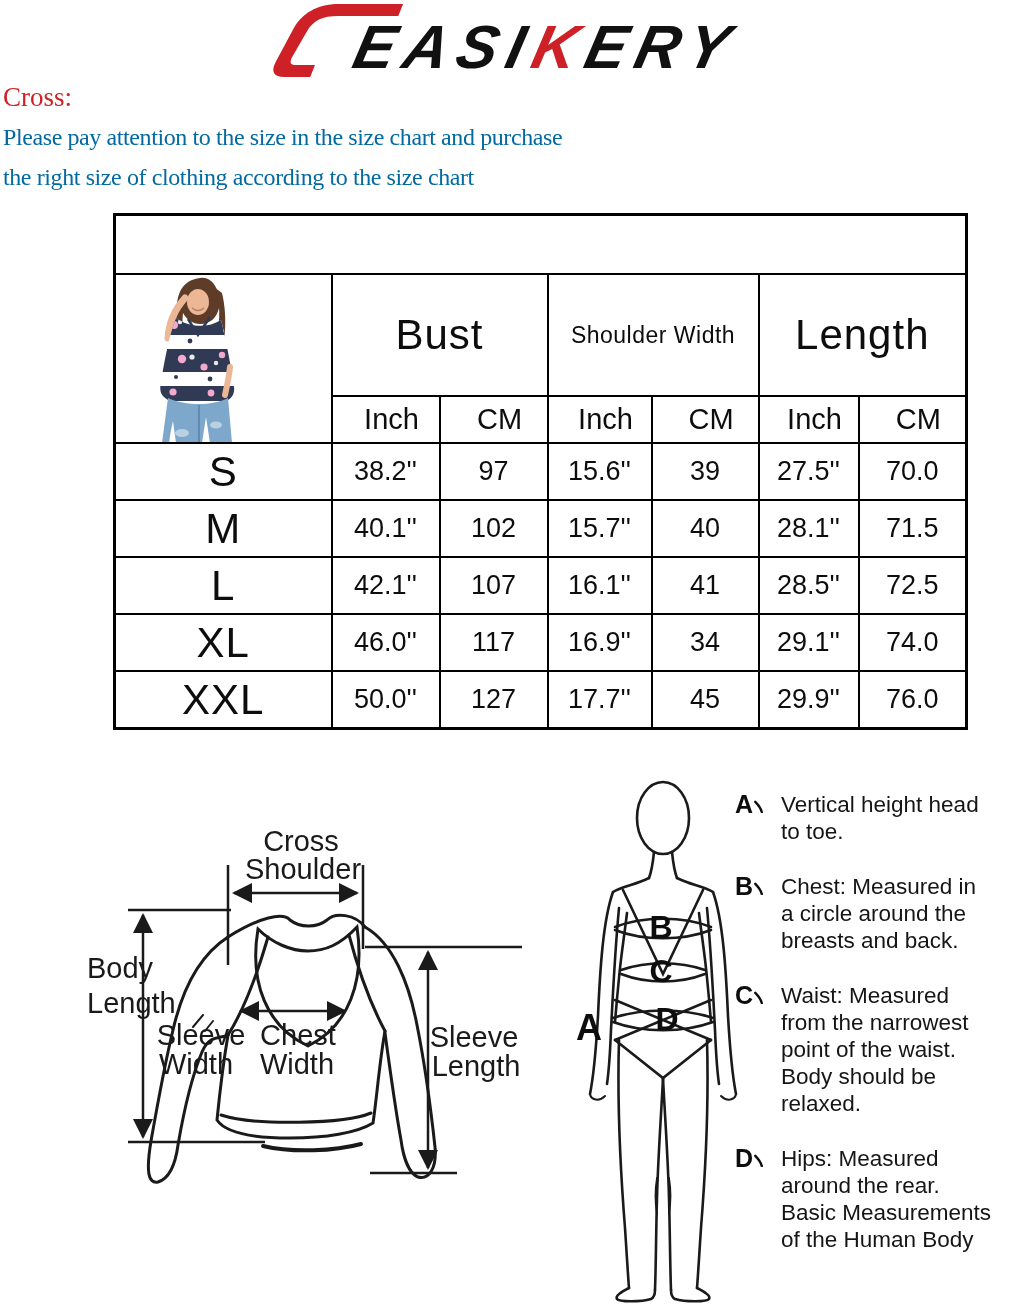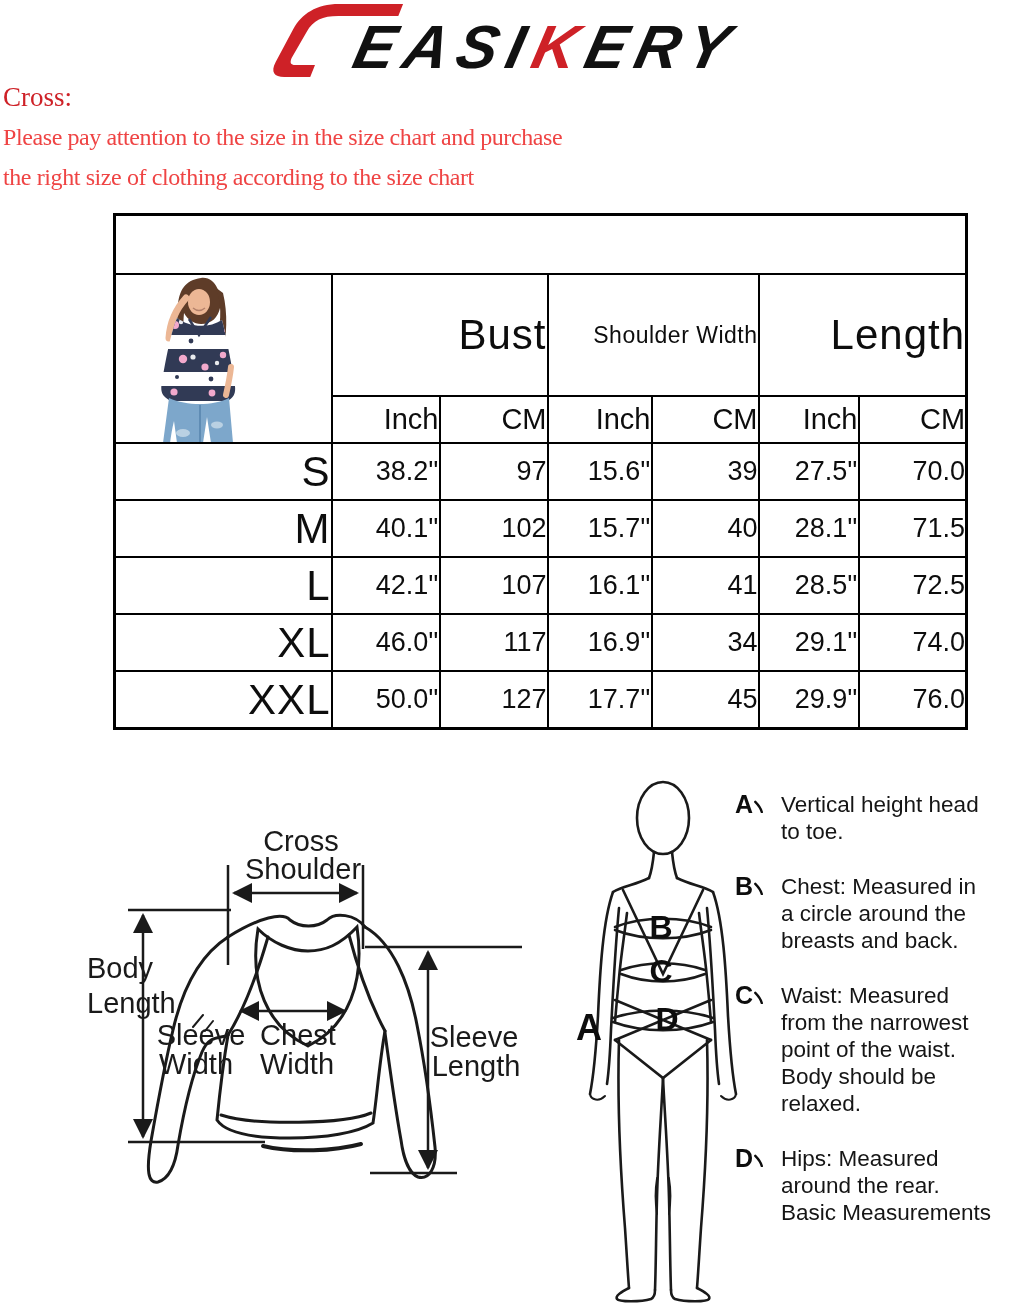--- a/index.html
+++ b/index.html
@@ -5,26 +5,26 @@
   html,body{margin:0;padding:0;background:#fff;}
   .page{position:relative;width:1015px;height:1305px;background:#ffffff;overflow:hidden;
         font-family:"Liberation Sans","DejaVu Sans",sans-serif;color:#111;}
 
   
   .logo-svg{position:absolute;left:250px;top:0;}
 
   
   .note{position:absolute;left:3px;top:82px;font-family:"Liberation Serif","DejaVu Serif",serif;}
   .note-label{color:#ce2127;font-size:27px;line-height:30px;}
-  .note-line{font-size:24px;line-height:30px;color:#ef4444;margin-top:10px;letter-spacing:-0.4px;white-space:nowrap;}
+  .note-line{font-size:24px;line-height:30px;color:#0369a1;margin-top:10px;letter-spacing:-0.4px;white-space:nowrap;}
 
   
   table.size-table{position:absolute;left:113px;top:213px;width:852px;border-collapse:collapse;
         table-layout:fixed;border:3px solid #000;background:#fff;}
-  .size-table td,.size-table th{border:2px solid #000;text-align:right;vertical-align:middle;
+  .size-table td,.size-table th{border:2px solid #000;text-align:center;vertical-align:middle;
         padding:0;font-weight:normal;color:#0d0d0d;}
   .r-empty td{height:57px;border-left:none;border-right:none;}
   .r-head th{height:120px;}
   .gh{font-size:42px;letter-spacing:1px;}
   .gh-mid{font-size:23px;letter-spacing:0.5px;}
   .r-units td{height:45px;font-size:29px;padding-left:12px;}
   .r-data td{height:55px;font-size:27px;}
   .r-data td.size{font-size:42px;letter-spacing:1px;}
   .photo-cell{position:relative;}
   .photo-wrap{position:absolute;left:0;top:0;right:0;bottom:0;overflow:hidden;}
@@ -316,17 +316,18 @@
       <div class="guide-key-box">
         <span class="guide-key">D</span>
         <svg class="dun" viewBox="0 0 10 14">
             <path d="M1,2 C4,5 7,9 8,13" stroke="#0d0d0d" stroke-width="2.6" fill="none" stroke-linecap="round"></path>
           </svg>
       </div>
       <div class="guide-lines">
         <span class="guide-line">Hips: Measured</span>
         <span class="guide-line">around the rear.</span>
         <span class="guide-line">Basic Measurements</span>
+        <span class="guide-line">of the Human Body</span>
       </div>
     </div>
   </div>
 
 </div>
 
 </body></html>

